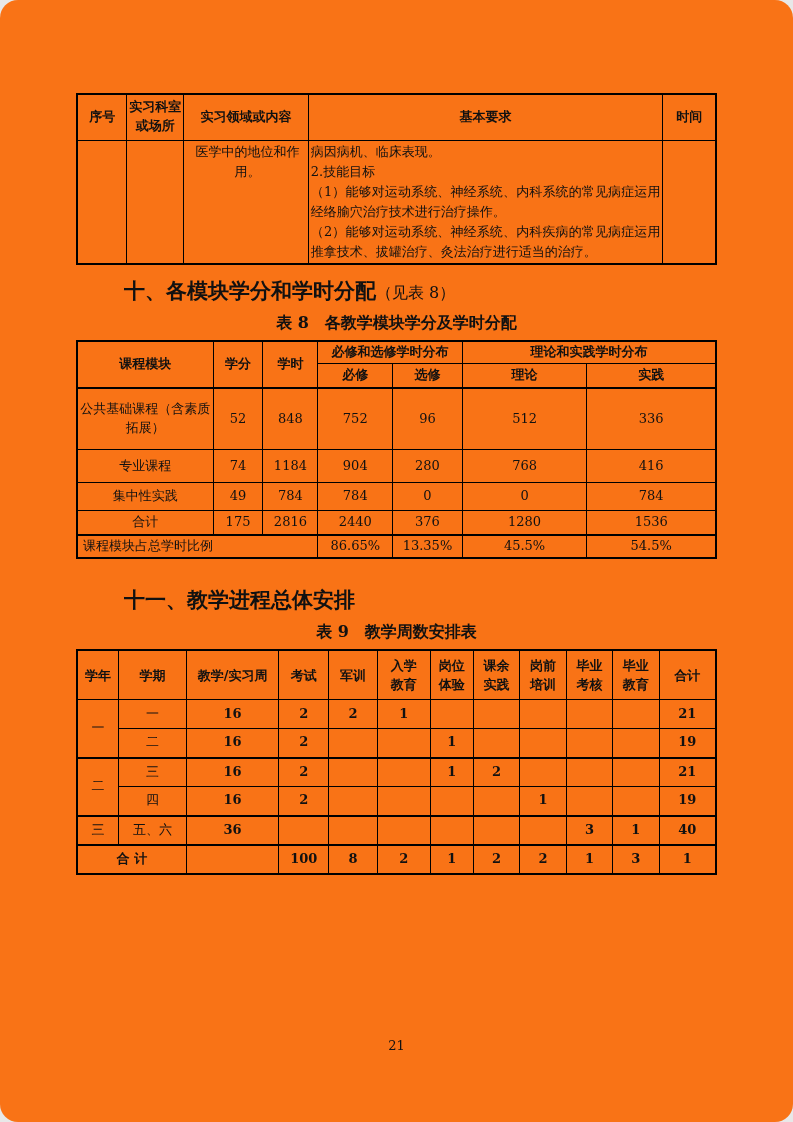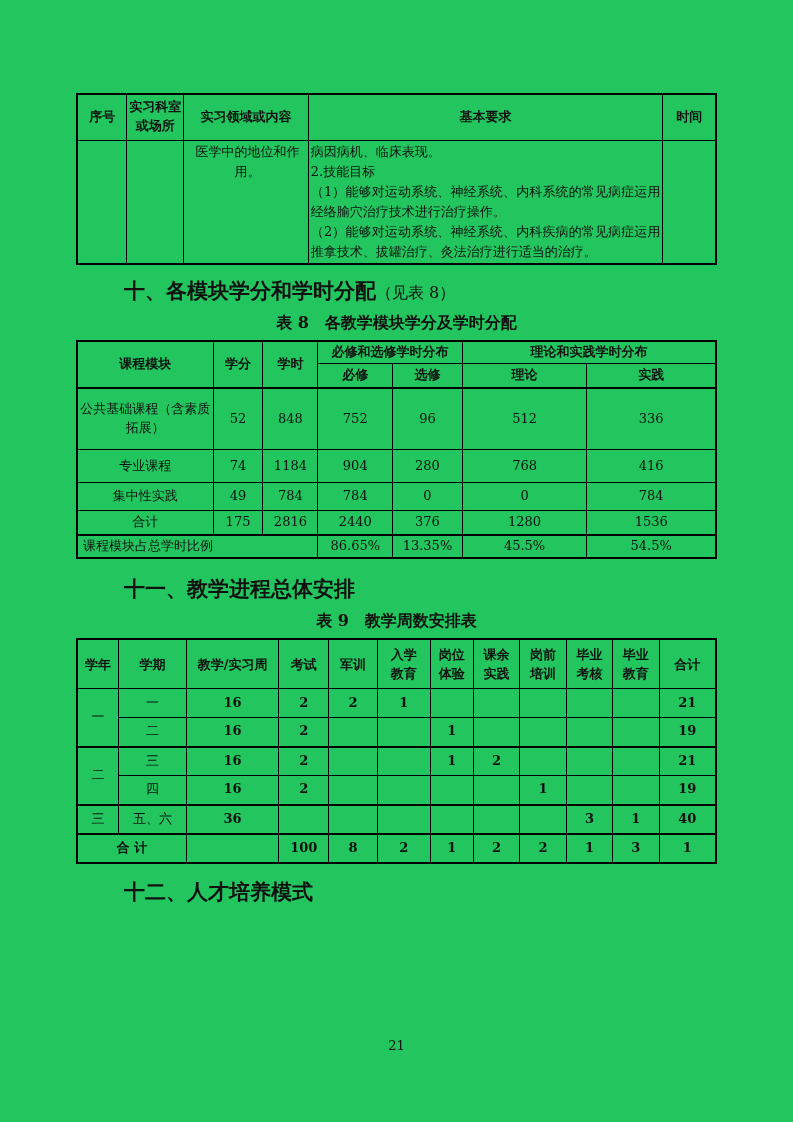--- a/index.html
+++ b/index.html
@@ -1,19 +1,19 @@
 <!DOCTYPE html>
 <html><head>
 <meta charset="utf-8">
 <style>
   html,body { margin:0; padding:0; background:#e8e8e8; }
   .page {
-    width:793px; height:1122px; background:#22c55e; margin:0 auto;
+    width:793px; height:1122px; background:#f97316; margin:0 auto;
     position:relative; box-sizing:border-box; padding:93px 76px 0 76px;
-    font-family:"DejaVu Serif","Liberation Serif",serif; color:#111;
+    font-family:"DejaVu Serif","Liberation Serif",serif; color:#111;border-radius:18px;
   }
   table { border-collapse:collapse; width:100%; table-layout:fixed; border:2px solid #000; }
   td {
     border:1px solid #000; text-align:center; vertical-align:middle;
     padding:1px 2px; font-size:13px; box-sizing:border-box; overflow:hidden;
     line-height:1.45;
   }
   .th { font-weight:700; }
   .vt { vertical-align:top; }
   .thick-top { border-top:2px solid #000; }
@@ -25,21 +25,21 @@
   .t1 .body td { height:122px; }
   .t1 .req { text-align:left; line-height:20px; }
   .t1 .req div { text-align:justify; }
   .t1 .area { text-align:center; line-height:20px; padding-left:5px; }
 
   
   .sec-h {
     font-size:21px; font-weight:700; padding-left:48px; line-height:1.3;
   }
   .h10 { margin-top:12px; }
-  .h11 { margin-top:16px; }
+  .h11 { margin-top:27px; }
   .h12 { margin-top:14px; }
   .sec-h .note { font-weight:400; font-size:16px; }
   .caption { text-align:center; font-weight:700; font-size:16px; margin:9px 0 6px 0; }
 
   
   .t8 td { font-size:13px; }
   .t8 .h1 td { height:23px; }
   .t8 .h2 td { height:24px; }
   .t8 .r1 td { height:62px; }
   .t8 .r2 td { height:33px; }
@@ -301,18 +301,15 @@
       <td class="num">1</td>
       <td class="num">2</td>
       <td class="num">2</td>
       <td class="num">1</td>
       <td class="num">3</td>
       <td class="num">1</td>
     </tr>
   </tbody>
     </table>
 
-  <div class="sec-h h12">
-    <span>十二、人才培养模式</span>
-  </div>
 
   <div class="page-num">21</div>
 </div>
 
 </body></html>

